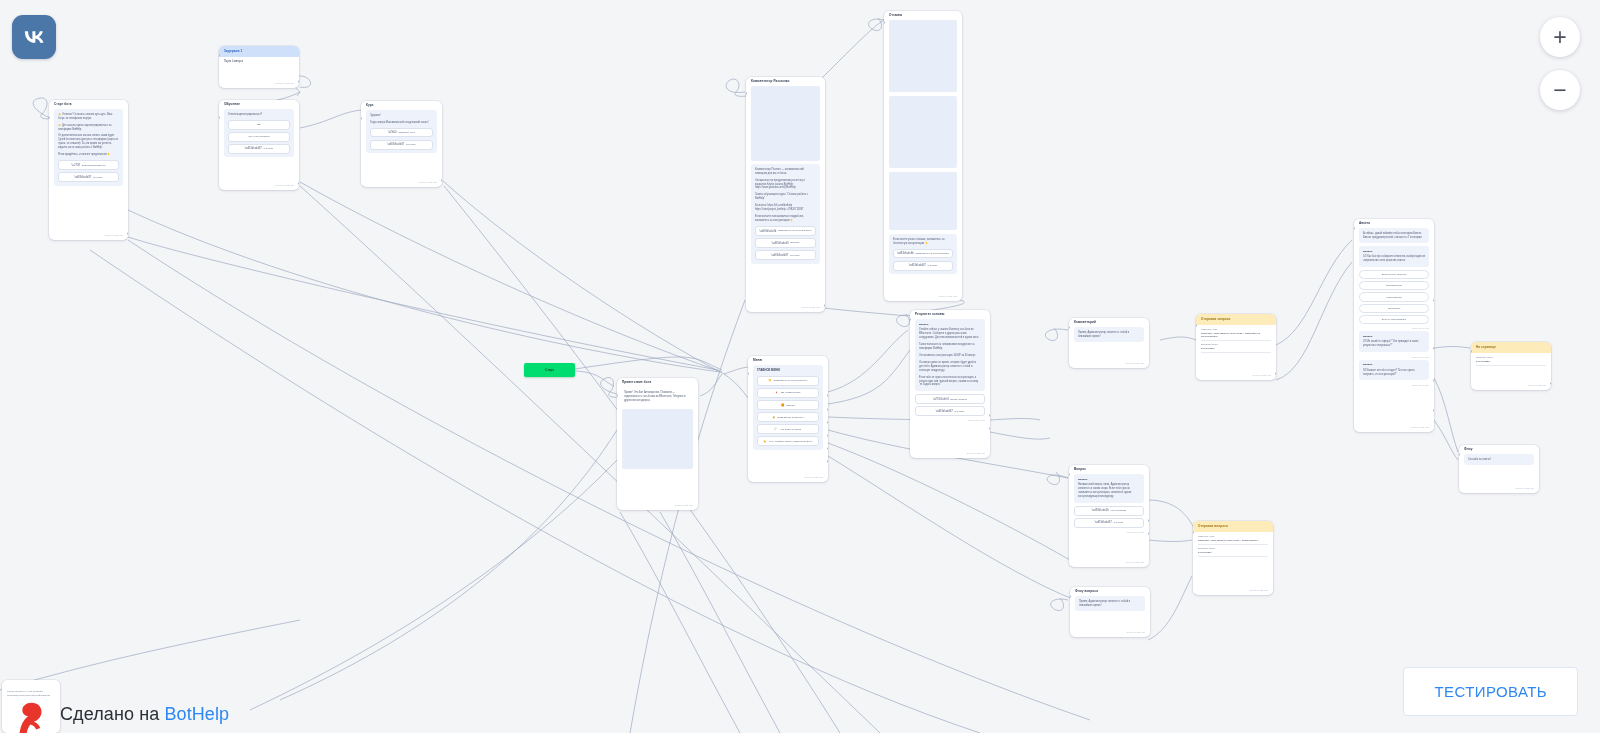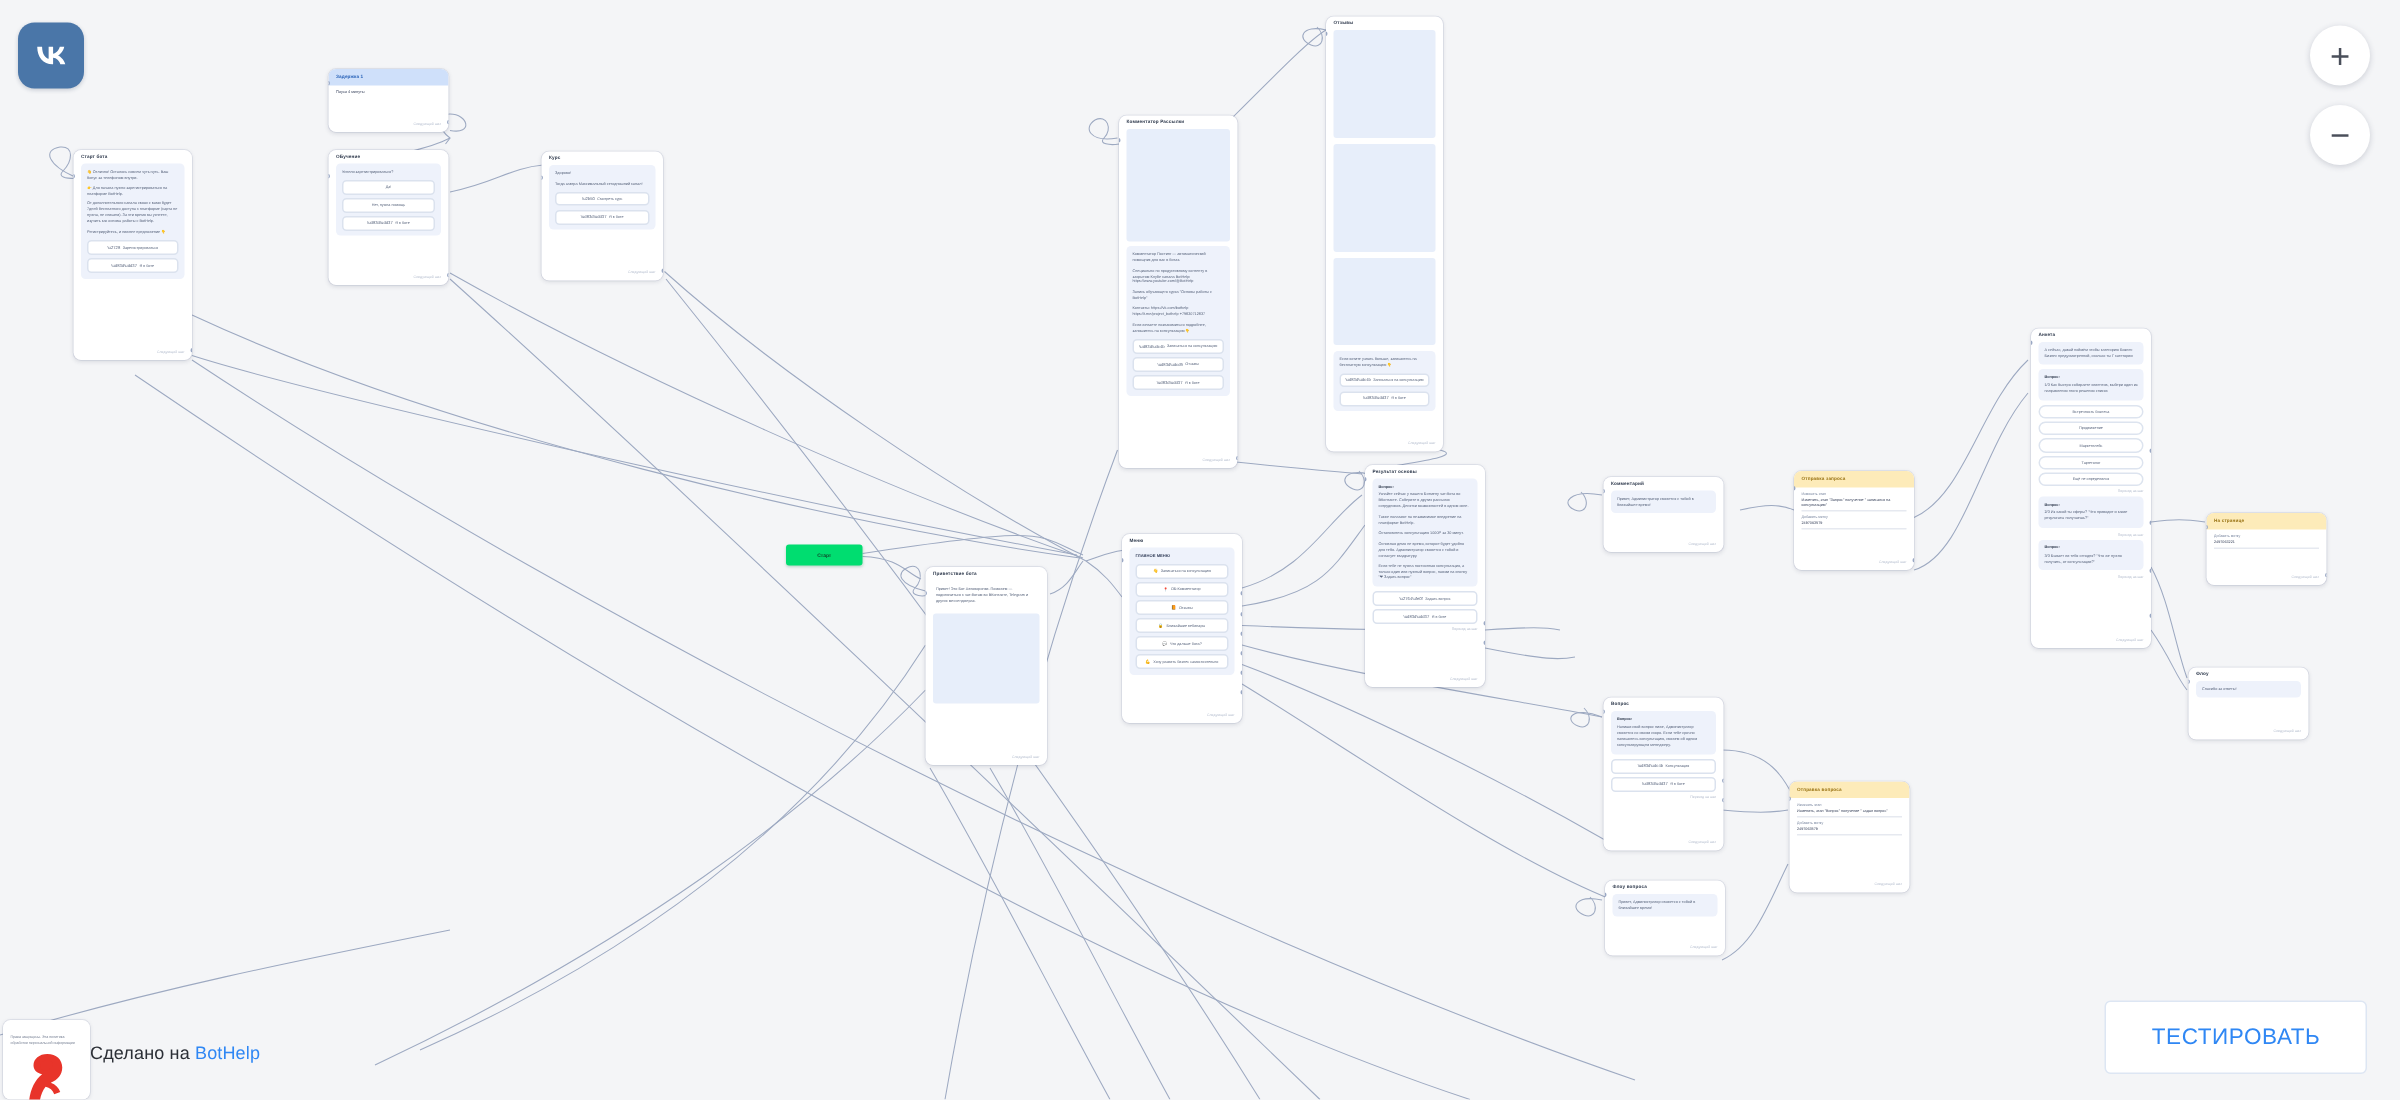--- a/index.html
+++ b/index.html
@@ -80,21 +80,21 @@
   .zbtn{
     position:absolute;right:20px;width:40px;height:40px;border-radius:50%;
     background:#ffffff;box-shadow:0 1px 4px rgba(40,50,80,.20);
     display:flex;align-items:center;justify-content:center;cursor:pointer;
   }
   #zin{top:17px;} #zout{top:70px;}
   .zbtn span{font-size:23px;color:#4a4f5a;line-height:1;font-weight:300;}
 
   
   #madeby{
-    position:absolute;left:60px;bottom:24px;font-size:12px;color:#2b2f36;
+    position:absolute;left:60px;bottom:8px;font-size:18px;color:#2b2f36;
     letter-spacing:.1px;white-space:nowrap;
   }
   #madeby .brand{color:#2f87f4;}
   #logo{
     position:absolute;left:5px;bottom:-8px;width:50px;height:46px;
     display:flex;align-items:center;justify-content:center;
   }
   #logo svg{width:46px;height:46px;}
   #actions{position:absolute;right:22px;bottom:17px;display:flex;gap:22px;align-items:center;}
   .act{

